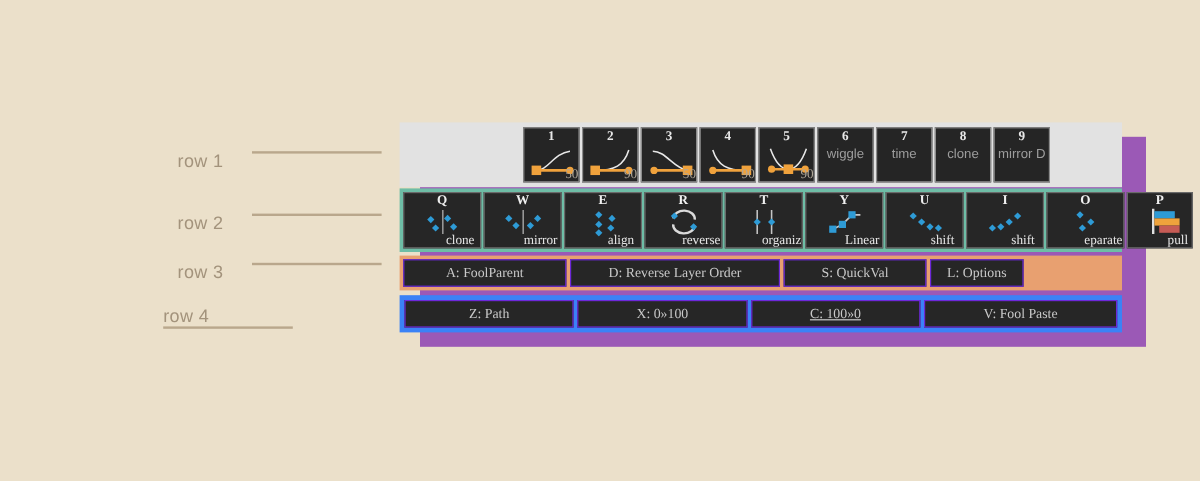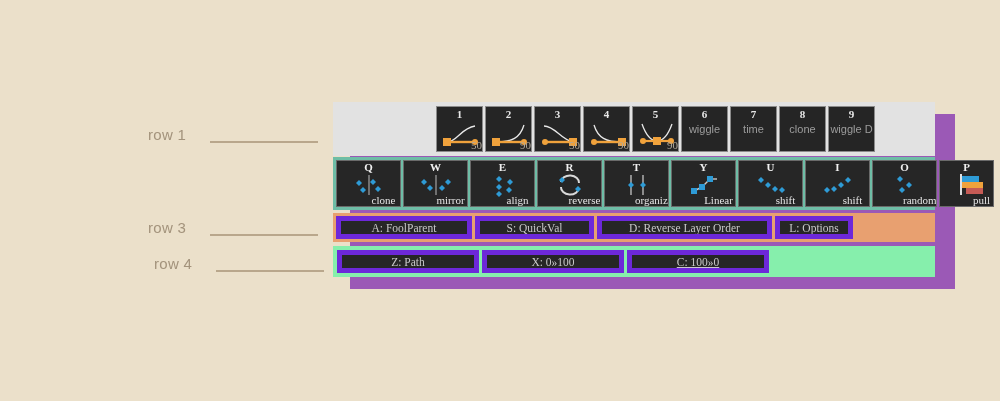--- a/index.html
+++ b/index.html
@@ -6,21 +6,21 @@
   html, body {
     margin: 0; padding: 0;
     width: 1000px; height: 401px;
     background: #EBE0CA;
     font-family: "Liberation Sans", sans-serif;
     overflow: hidden;
   }
   #stage { position: relative; width: 1000px; height: 401px; }
 
   
-  .ann { position: absolute; display: flex; align-items: flex-end; gap: 0; }
+  .ann { position: absolute; display: flex; align-items: flex-start; gap: 0; }
   .ann-label {
     color: #A3937C;
     font-size: 15px;
     letter-spacing: .3px;
     width: 62px;
     text-align: left;
     white-space: nowrap;
   }
   .ann-line {
     width: 108px; height: 2px;
@@ -121,52 +121,56 @@
     left: 333px; top: 213px;
     width: 602px; height: 29px;
     background: #E8A070;
     display: flex; align-items: center;
     padding: 3px;
   }
   
   #row4 {
     left: 333px; top: 246px;
     width: 602px; height: 31px;
-    background: #86efac;
+    background: #3b82f6;
     display: flex; align-items: center;
     padding: 4px;
   }
   .cmd-btn {
     height: 100%;
     background: #262626;
-    border: 5px solid #6d28d9;
+    border: 1px solid #6d28d9;
     margin-right: 3px;
     color: #C9C9C9;
     font-size: 11.5px;
     font-family: "Liberation Serif", serif;
     display: flex; align-items: center; justify-content: center;
     white-space: nowrap;
     overflow: hidden;
   }
   .cmd-btn:last-child { margin-right: 0; }
 </style>
 </head>
 <body>
 
 <div id="stage">
 
   <div class="ann" style="left:148px; top:126px;">
     <span class="ann-label">row 1</span>
     <span class="ann-line"></span>
   </div>
+  <div class="ann" style="left:148px; top:178px;">
+    <span class="ann-label">row 2</span>
+    <span class="ann-line"></span>
+  </div>
   <div class="ann" style="left:148px; top:219px;">
     <span class="ann-label">row 3</span>
     <span class="ann-line"></span>
   </div>
-  <div class="ann" style="left:154px; top:255px;">
+  <div class="ann" style="left:136px; top:255px;flex-direction:column;">
     <span class="ann-label">row 4</span>
     <span class="ann-line"></span>
   </div>
 
   <div id="purple"></div>
 
   <div id="row1" class="rowband">
 
     <div class="ease-btn">
       <span class="ease-num">1</span>
@@ -232,21 +236,21 @@
     <div class="ease-btn">
       <span class="ease-num">7</span>
       <span class="ease-word">time</span>
     </div>
     <div class="ease-btn">
       <span class="ease-num">8</span>
       <span class="ease-word">clone</span>
     </div>
     <div class="ease-btn">
       <span class="ease-num">9</span>
-      <span class="ease-word">wiggle D</span>
+      <span class="ease-word">mirror D</span>
     </div>
   </div>
 
   <div id="row2" class="rowband">
 
     <div class="key-btn">
       <span class="key-letter">Q</span>
       <svg class="key-svg" width="65" height="24">
         <line x1="32" y1="2" x2="32" y2="22" stroke="#9A9A9A" stroke-width="1.3"></line>
         <g fill="#2E9BD6">
@@ -354,41 +358,42 @@
 
     <div class="key-btn">
       <span class="key-letter">O</span>
       <svg class="key-svg" width="65" height="24">
         <g fill="#2E9BD6">
           <path d="M27 3 l3 3 -3 3 -3 -3z"></path>
             <path d="M36 9 l3 3 -3 3 -3 -3z"></path>
           <path d="M29 14 l3 3 -3 3 -3 -3z"></path>
         </g>
       </svg>
-      <span class="key-name">random</span>
+      <span class="key-name">eparate</span>
     </div>
 
     <div class="key-btn" style="width:55px;">
       <span class="key-letter">P</span>
       <svg class="key-svg" width="55" height="24">
         <line x1="21" y1="1" x2="21" y2="22" stroke="#E0E0E0" stroke-width="2"></line>
         <rect x="22" y="3" width="17" height="6" fill="#2E9BD6"></rect>
         <rect x="22" y="9" width="21" height="6" fill="#EFA23C"></rect>
         <rect x="26" y="15" width="17" height="6" fill="#C65B55"></rect>
       </svg>
       <span class="key-name">pull</span>
     </div>
   </div>
 
   <div id="row3" class="rowband">
     <div class="cmd-btn" style="width:136px;">A: FoolParent</div>
+    <div class="cmd-btn" style="width:175px;">D: Reverse Layer Order</div>
     <div class="cmd-btn" style="width:119px;">S: QuickVal</div>
-    <div class="cmd-btn" style="width:175px;">D: Reverse Layer Order</div>
     <div class="cmd-btn" style="width:78px;text-align:center;">L: Options</div>
   </div>
 
   <div id="row4" class="rowband">
     <div class="cmd-btn" style="width:142px;">Z: Path</div>
     <div class="cmd-btn" style="width:142px;">X: 0»100</div>
     <div class="cmd-btn" style="width:142px;text-decoration:underline;">C: 100»0</div>
+    <div class="cmd-btn" style="width:162px;">V: Fool Paste</div>
   </div>
 
 </div>
 
 </body></html>

